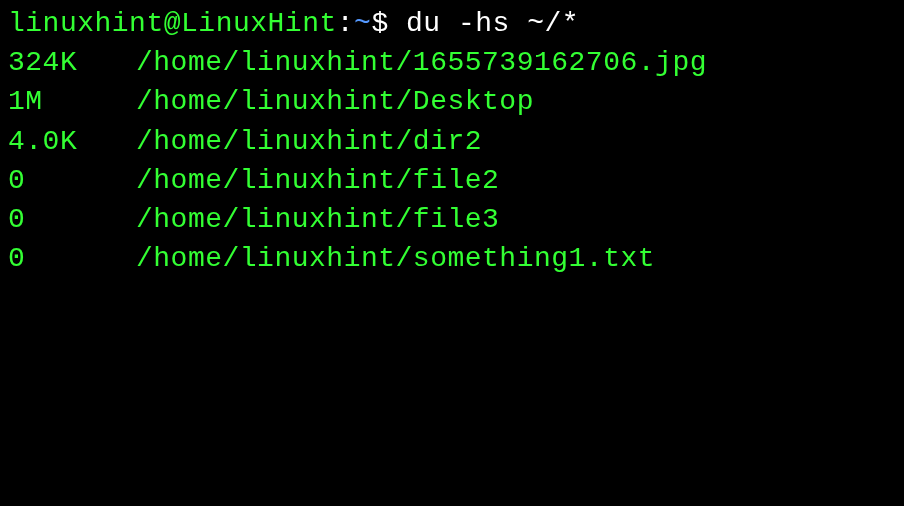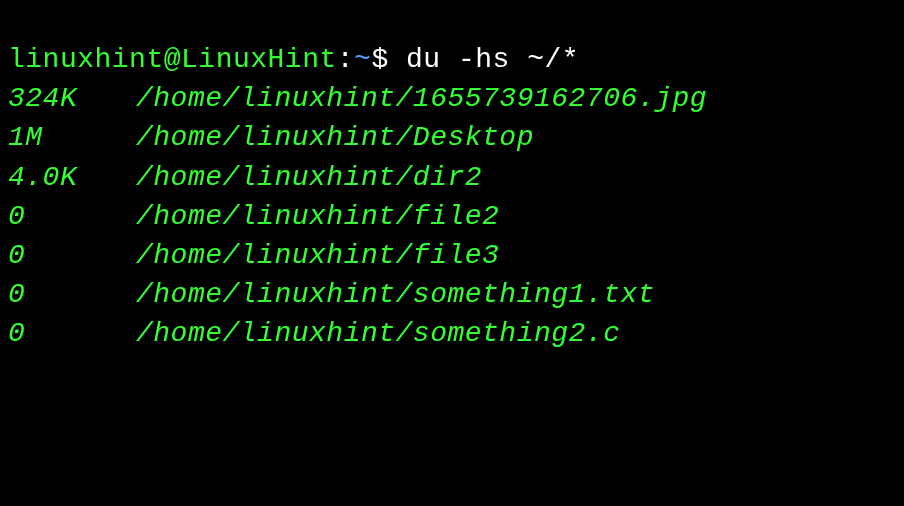--- a/index.html
+++ b/index.html
@@ -13,21 +13,20 @@
       font-size: 28px;
       line-height: 1.4;
       padding: 4px 8px;
       width: 904px;
       height: 506px;
       overflow: hidden;
       letter-spacing: 0.5px;
     }
     .prompt-line {
       color: #ffffff;
-      margin-top: 36px;
     }
     .prompt-user {
       color: #33ff33;
     }
     .prompt-host {
       color: #33ff33;
     }
     .prompt-at {
       color: #33ff33;
     }
@@ -39,34 +38,32 @@
     }
     .prompt-dollar {
       color: #ffffff;
     }
     .command {
       color: #ffffff;
     }
     .output-line {
       color: #33ff33;
       white-space: pre;
-      font-style: italic;
     }
     .size-col {
       display: inline-block;
       width: 128px;
     }
   </style>
 </head>
 <body>
 
 <div>
   <div class="prompt-line">
     <span class="prompt-user">linuxhint</span><span class="prompt-at">@</span><span class="prompt-host">LinuxHint</span><span class="prompt-colon">:</span><span class="prompt-path">~</span><span class="prompt-dollar">$ </span><span class="command">du -hs ~/*</span>
   </div>
   <div class="output-line"><span class="size-col">324K</span><span>/home/linuxhint/1655739162706.jpg</span></div>
   <div class="output-line"><span class="size-col">1M</span><span>/home/linuxhint/Desktop</span></div>
   <div class="output-line"><span class="size-col">4.0K</span><span>/home/linuxhint/dir2</span></div>
   <div class="output-line"><span class="size-col">0</span><span>/home/linuxhint/file2</span></div>
   <div class="output-line"><span class="size-col">0</span><span>/home/linuxhint/file3</span></div>
   <div class="output-line"><span class="size-col">0</span><span>/home/linuxhint/something1.txt</span></div>
-  <div class="output-line"><span class="size-col">0</span><span>/home/linuxhint/something2.c</span></div>
 </div>
 
 </body></html>

